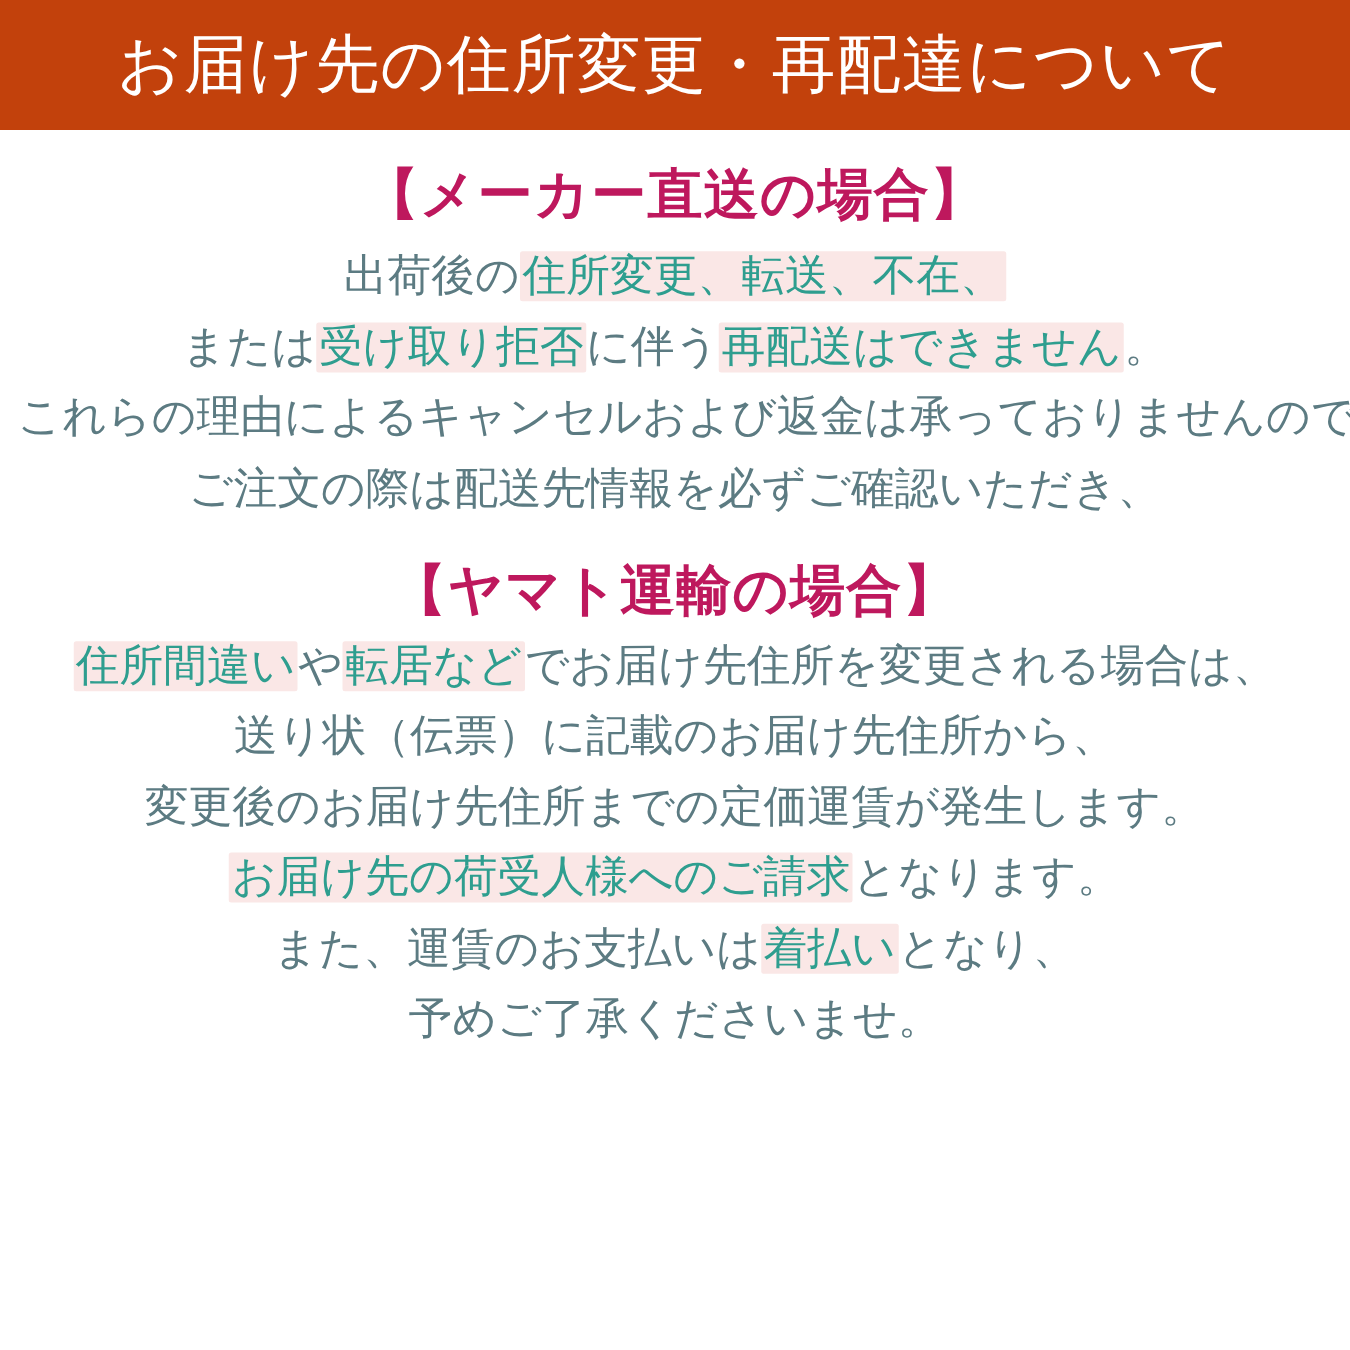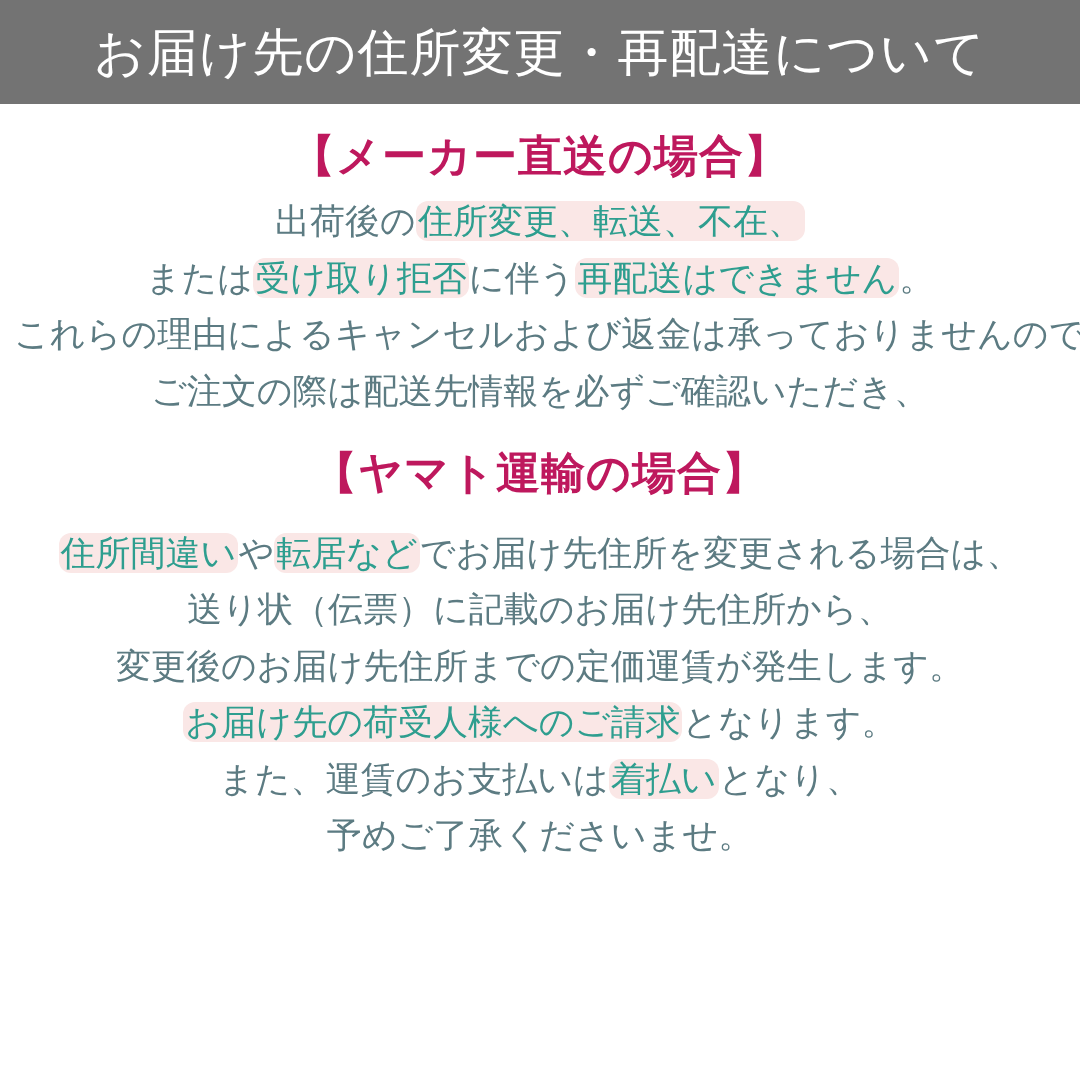--- a/index.html
+++ b/index.html
@@ -18,21 +18,21 @@
     position: relative;
     width: 1080px;
     height: 1080px;
     box-sizing: border-box;
   }
 
   
   .header-banner {
     width: 100%;
     height: 104px;
-    background: #737373;
+    background: #c2410c;
     display: flex;
     align-items: center;
     justify-content: center;
     box-sizing: border-box;
   }
   .header-title {
     color: #ffffff;
     font-size: 51px;
     letter-spacing: 1px;
     font-weight: 500;
@@ -51,21 +51,21 @@
     color: #be185d;
     font-size: 44px;
     font-weight: 600;
     letter-spacing: 1px;
     line-height: 1.35;
     margin: 12px 0 10px 0;
     white-space: nowrap;
   }
   .section-heading.second {
     margin-top: 26px;
-    margin-bottom: 24px;
+    margin-bottom: 4px;
     text-align: center;
   }
 
   .line {
     color: #5c7b82;
     font-size: 35px;
     line-height: 1.5;
     letter-spacing: 0px;
     margin: 0 0 4px 0;
     white-space: nowrap;
@@ -74,21 +74,21 @@
   .line.tight {
     margin-bottom: 2px;
     text-align: center;
   }
 
   
   .hl {
     color: #2e9e8f;
     background: #fae7e6;
     padding: 0 2px;
-    border-radius: 12px;
+    border-radius: 2px;
   }
   .note-red {
     color: #cf5b58;
     font-size: 33px;
     line-height: 1.4;
     white-space: nowrap;
     margin: 6px 0 0 0;
   }
 </style>
 </head>

